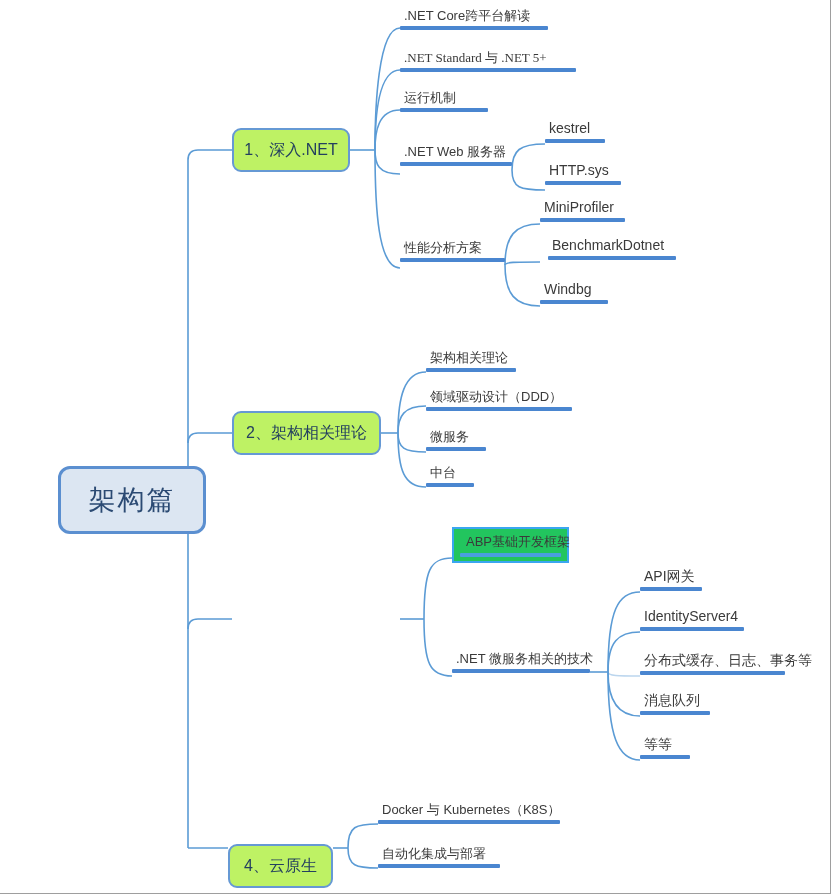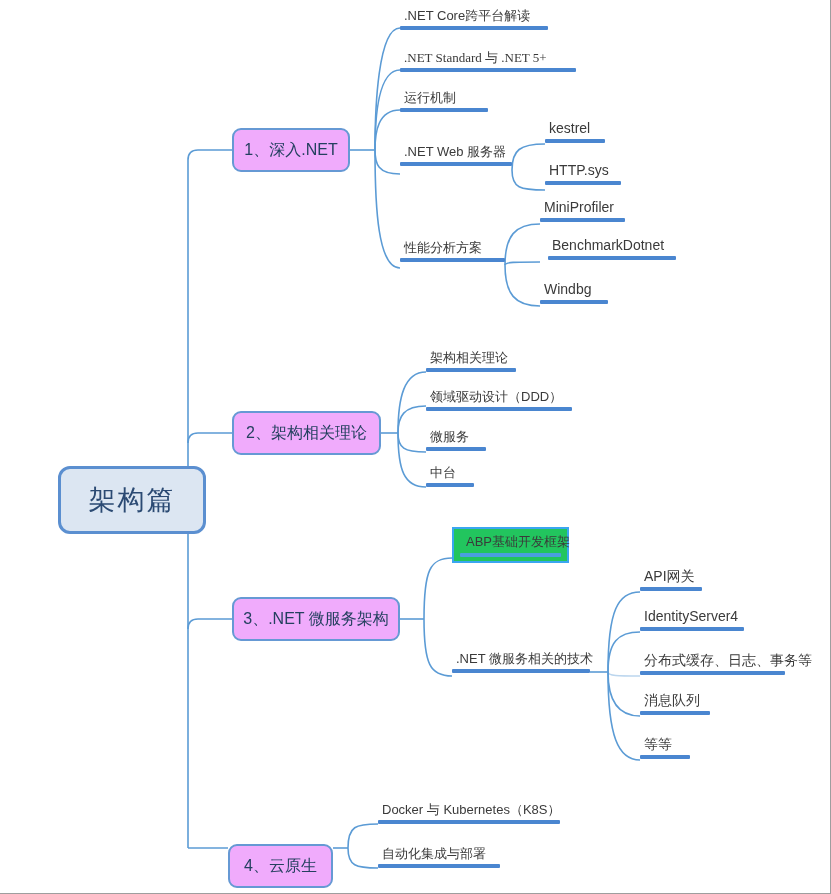--- a/index.html
+++ b/index.html
@@ -46,21 +46,21 @@
     color: #2b4a73;
     font-size: 27px;
     letter-spacing: 2px;
     margin-left: 28px;
   }
 
   
   .branch-node {
     position: absolute;
     box-sizing: border-box;
-    background: #f0abfc;
+    background: #bef264;
     border: 2px solid #6699d4;
     border-radius: 9px;
     display: flex;
     align-items: center;
     justify-content: center;
     color: #24405f;
     font-size: 16px;
     white-space: nowrap;
     padding: 0 10px;
   }
@@ -163,23 +163,20 @@
   </div>
 
   <div class="branch-node" style="left:232px; top:128px; width:118px; height:44px;">
     <span>1、深入.NET</span>
   </div>
 
   <div class="branch-node" style="left:232px; top:411px; width:149px; height:44px;text-align:right;">
     <span>2、架构相关理论</span>
   </div>
 
-  <div class="branch-node" style="left:232px; top:597px; width:168px; height:44px;">
-    <span>3、.NET 微服务架构</span>
-  </div>
 
   <div class="branch-node" style="left:228px; top:844px; width:105px; height:44px;">
     <span>4、云原生</span>
   </div>
 
   <div class="topic" style="left:400px; top:7px; width:148px;">
     <span class="topic-label">.NET Core跨平台解读</span>
     <span class="topic-bar"></span>
   </div>
 

